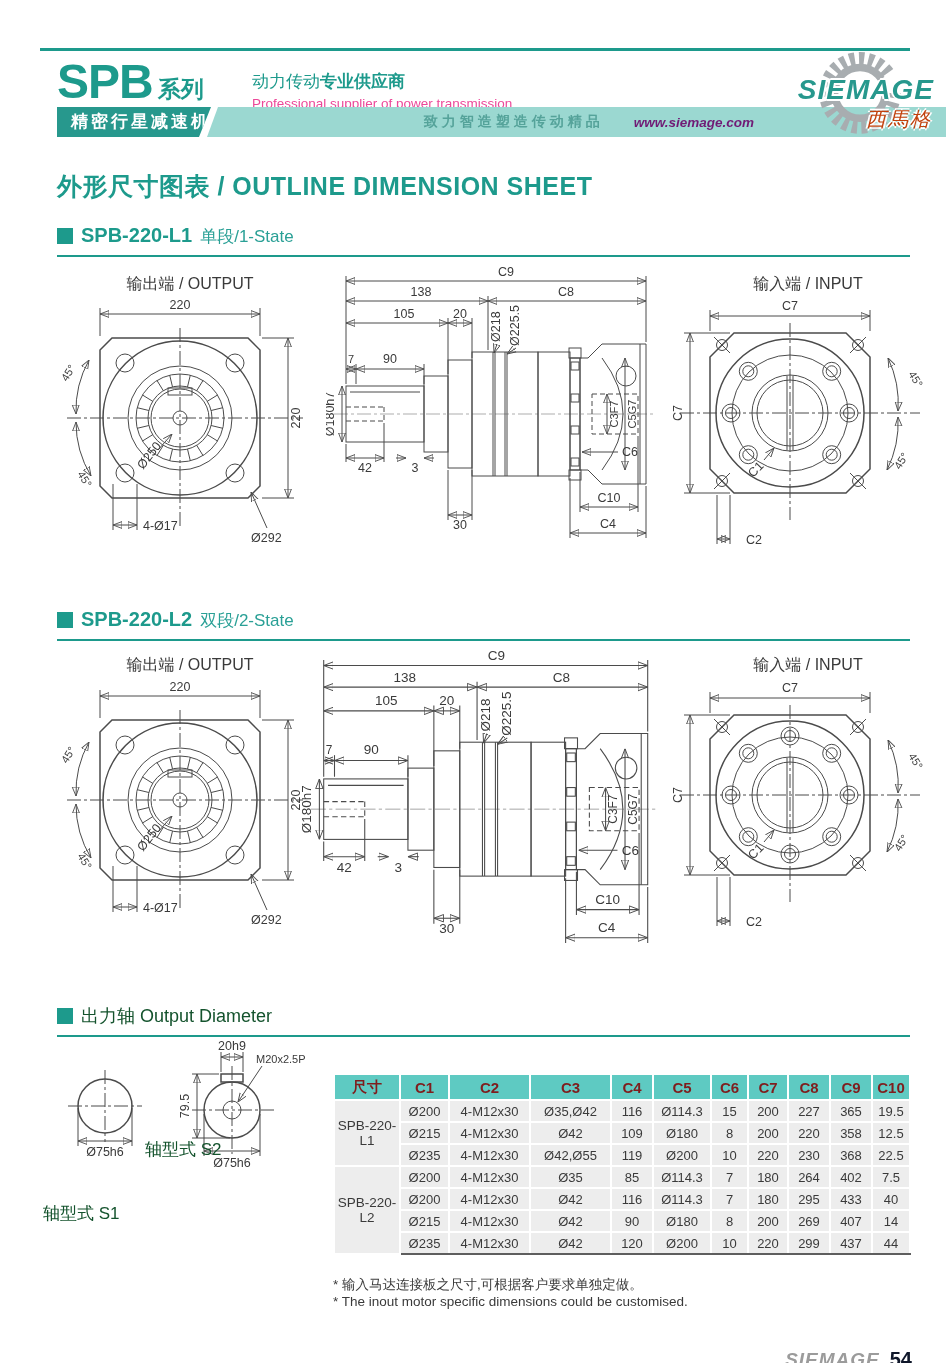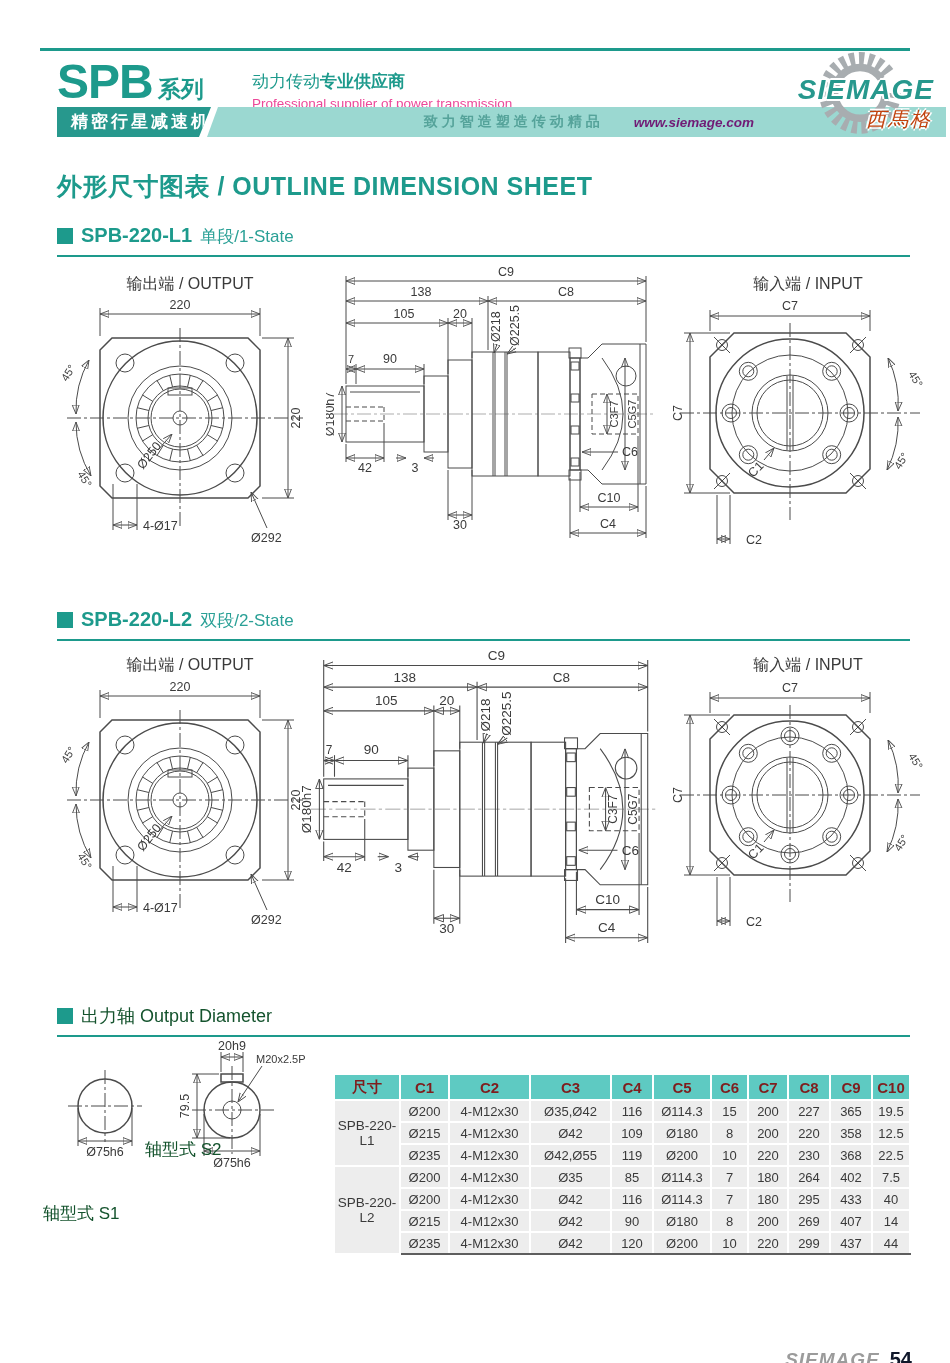--- a/index.html
+++ b/index.html
@@ -755,19 +755,23 @@
           <td>Ø200</td>
           <td>10</td>
           <td>220</td>
           <td>299</td>
           <td>437</td>
           <td>44</td>
         </tr>
       </tbody>
   </table>
 
+  <div class="abs notes">
+    <div>* 输入马达连接板之尺寸,可根据客户要求单独定做。</div>
+    <div>* The inout motor  specific dimensions could be customised.</div>
+  </div>
 
   <div class="abs footer">
     <span class="fbrand">SIEMAGE</span>
     <span class="fpage">54</span>
   </div>
 
 </div>
 
 </body></html>

